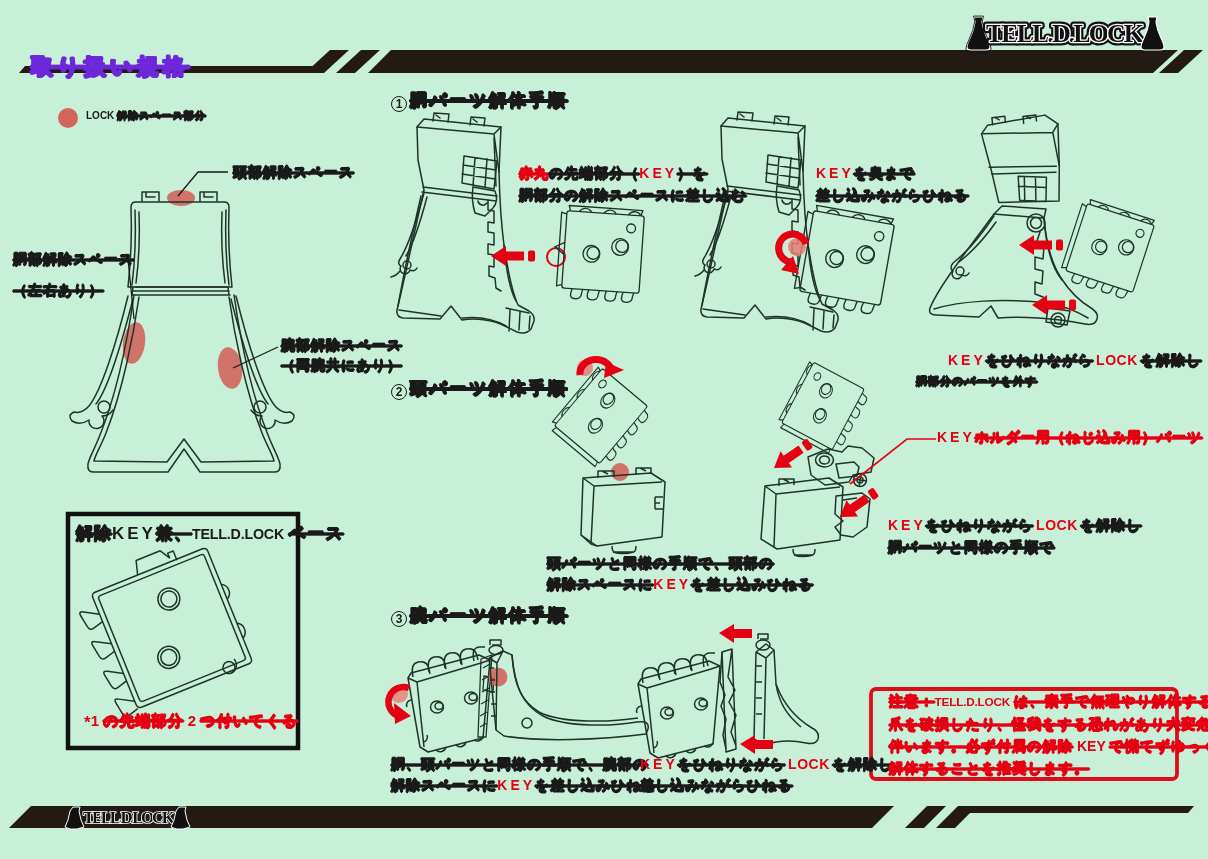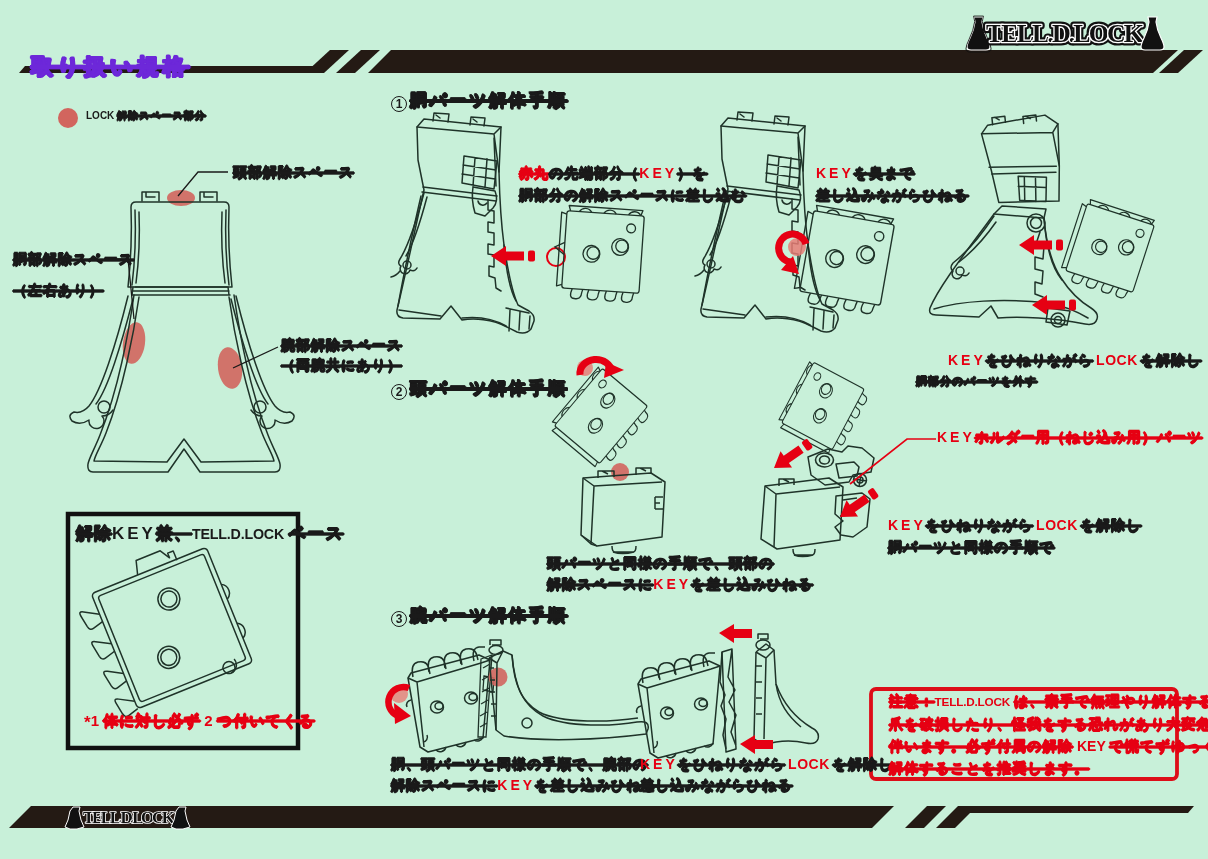--- a/index.html
+++ b/index.html
@@ -283,21 +283,21 @@
 
 <div class="t" style="left:86px;top:109px;font-size:10px">LOCK <span class="k">解除スペース部分</span></div>
 
 <div class="t" style="left:233px;top:164px;font-size:14px"><span class="k">頭部解除スペース</span></div>
 <div class="t" style="left:13px;top:251px;font-size:14px"><span class="k">胴部解除スペース</span></div>
 <div class="t" style="left:13px;top:282px;font-size:14px"><span class="k">（左右あり）</span></div>
 <div class="t" style="left:281px;top:337px;font-size:14px"><span class="k">腕部解除スペース</span></div>
 <div class="t" style="left:281px;top:357px;font-size:14px"><span class="k">（両腕共にあり）</span></div>
 
 <div class="t" style="left:76px;top:522px;font-size:17px"><span class="k">解除</span><span style="letter-spacing:3px">KEY</span><span class="k">兼、</span><span class="lt">TELL.D.LOCK</span> <span class="k">ベース</span></div>
-<div class="t r" style="left:84px;top:712px;font-size:15px"><span style="font-size:17px;vertical-align:-2px">*</span>1 <span class="k">体に対し必ず</span> 2 <span class="k">つ付いてくる</span></div>
+<div class="t r" style="left:84px;top:712px;font-size:15px"><span style="font-size:17px;vertical-align:-2px">*</span>1 <span class="k">の先端部分</span> 2 <span class="k">つ付いてくる</span></div>
 
 <div class="t" style="left:391px;top:89px;font-size:17px"><span class="c1">1</span><span class="k kh" style="letter-spacing:2.6px">胴パーツ解体手順</span></div>
 <div class="t" style="left:519px;top:165px;font-size:14px"><span class="k r">赤丸</span><span class="k">の先端部分（</span><span class="ky">KEY</span><span class="k">）を</span></div>
 <div class="t" style="left:519px;top:187px;font-size:14px"><span class="k">胴部分の解除スペースに差し込む</span></div>
 <div class="t" style="left:816px;top:165px;font-size:14px"><span class="ky">KEY</span><span class="k">を奥まで</span></div>
 <div class="t" style="left:816px;top:187px;font-size:14px"><span class="k">差し込みながらひねる</span></div>
 <div class="t" style="left:948px;top:352px;font-size:14px"><span class="ky">KEY</span><span class="k">をひねりながら</span><span class="r" style="letter-spacing:0.5px;margin:0 3px">LOCK</span><span class="k">を解除し</span></div>
 <div class="t" style="left:916px;top:374px;font-size:11px"><span class="k">胴部分のパーツを外す</span></div>
 
 <div class="t" style="left:391px;top:377px;font-size:17px"><span class="c1">2</span><span class="k kh" style="letter-spacing:2.6px">頭パーツ解体手順</span></div>

